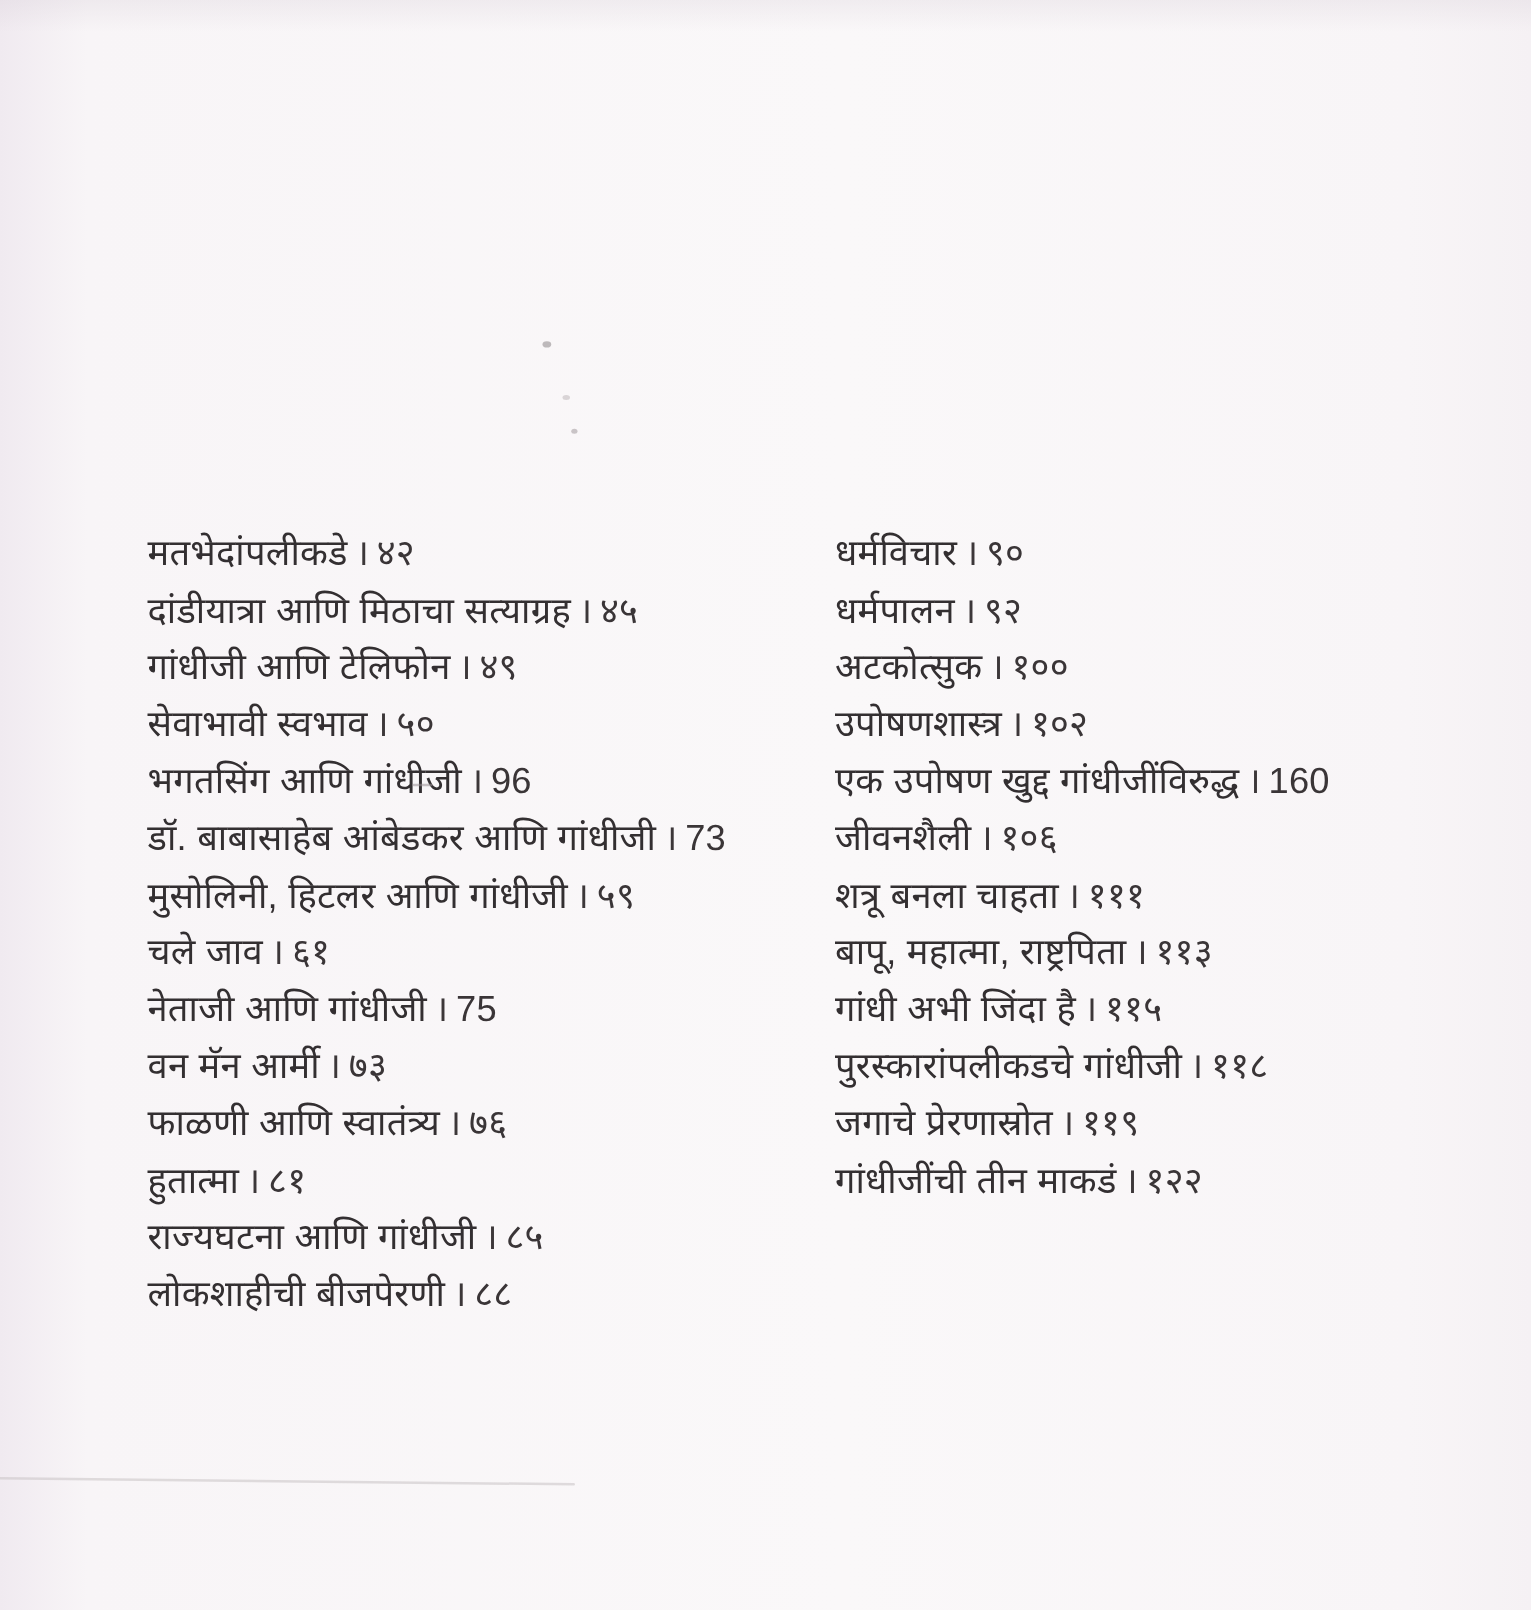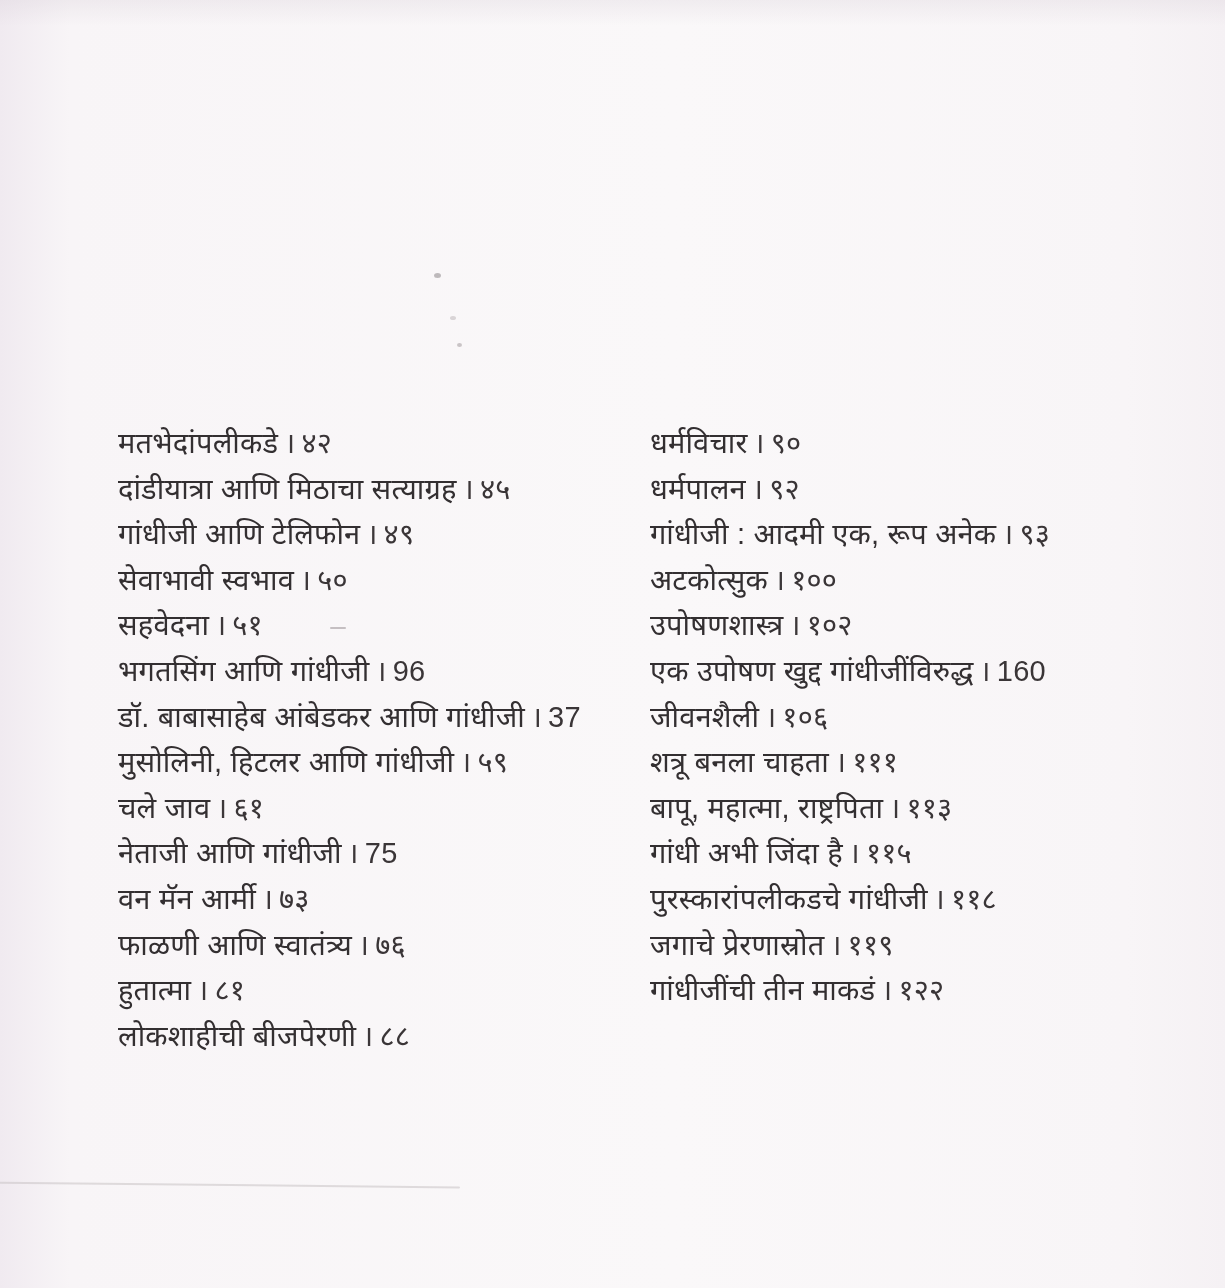--- a/index.html
+++ b/index.html
@@ -23,21 +23,21 @@
     left: 0; top: 0;
     width: 100%; height: 26px;
     background: linear-gradient(180deg, rgba(210,200,210,0.25), rgba(210,200,210,0));
     pointer-events: none;
   }
   .toc-col {
     position: absolute;
     top: 421px;
   }
   .toc-col-left  { left: 118px; }
-  .toc-col-right { left: 650px; }
+  .toc-col-right { left: 668px; }
   .toc-line {
     height: 45.6px;
     line-height: 45.6px;
     font-size: 29px;
     color: #332f31;
     white-space: nowrap;
     letter-spacing: 0.2px;
   }
   .toc-sep {
     color: #3c3739;
@@ -80,36 +80,35 @@
 <body>
 
 <div class="scan-page">
   <div class="scan-top-shade"></div>
 
   <div class="toc-col toc-col-left" id="col-left">
       <div class="toc-line"><span class="toc-title">मतभेदांपलीकडे</span><span class="toc-sep">।</span><span class="toc-page">४२</span></div>
       <div class="toc-line"><span class="toc-title">दांडीयात्रा आणि मिठाचा सत्याग्रह</span><span class="toc-sep">।</span><span class="toc-page">४५</span></div>
       <div class="toc-line"><span class="toc-title">गांधीजी आणि टेलिफोन</span><span class="toc-sep">।</span><span class="toc-page">४९</span></div>
       <div class="toc-line"><span class="toc-title">सेवाभावी स्वभाव</span><span class="toc-sep">।</span><span class="toc-page">५०</span></div>
-      <div class="toc-line"><span class="toc-title">सहवेदना</span><span class="toc-sep">।</span><span class="toc-page">५१</span></div>
       <div class="toc-line"><span class="toc-title">भगतसिंग आणि गांधीजी</span><span class="toc-sep">।</span><span class="toc-page">96</span></div>
-      <div class="toc-line"><span class="toc-title">डॉ. बाबासाहेब आंबेडकर आणि गांधीजी</span><span class="toc-sep">।</span><span class="toc-page">37</span></div>
+      <div class="toc-line"><span class="toc-title">डॉ. बाबासाहेब आंबेडकर आणि गांधीजी</span><span class="toc-sep">।</span><span class="toc-page">73</span></div>
       <div class="toc-line"><span class="toc-title">मुसोलिनी, हिटलर आणि गांधीजी</span><span class="toc-sep">।</span><span class="toc-page">५९</span></div>
       <div class="toc-line"><span class="toc-title">चले जाव</span><span class="toc-sep">।</span><span class="toc-page">६१</span></div>
       <div class="toc-line"><span class="toc-title">नेताजी आणि गांधीजी</span><span class="toc-sep">।</span><span class="toc-page">75</span></div>
       <div class="toc-line"><span class="toc-title">वन मॅन आर्मी</span><span class="toc-sep">।</span><span class="toc-page">७३</span></div>
       <div class="toc-line"><span class="toc-title">फाळणी आणि स्वातंत्र्य</span><span class="toc-sep">।</span><span class="toc-page">७६</span></div>
       <div class="toc-line"><span class="toc-title">हुतात्मा</span><span class="toc-sep">।</span><span class="toc-page">८१</span></div>
+      <div class="toc-line"><span class="toc-title">राज्यघटना आणि गांधीजी</span><span class="toc-sep">।</span><span class="toc-page">८५</span></div>
       <div class="toc-line"><span class="toc-title">लोकशाहीची बीजपेरणी</span><span class="toc-sep">।</span><span class="toc-page">८८</span></div>
     </div>
 
   <div class="toc-col toc-col-right" id="col-right">
       <div class="toc-line"><span class="toc-title">धर्मविचार</span><span class="toc-sep">।</span><span class="toc-page">९०</span></div>
       <div class="toc-line"><span class="toc-title">धर्मपालन</span><span class="toc-sep">।</span><span class="toc-page">९२</span></div>
-      <div class="toc-line"><span class="toc-title">गांधीजी : आदमी एक, रूप अनेक</span><span class="toc-sep">।</span><span class="toc-page">९३</span></div>
       <div class="toc-line"><span class="toc-title">अटकोत्सुक</span><span class="toc-sep">।</span><span class="toc-page">१००</span></div>
       <div class="toc-line"><span class="toc-title">उपोषणशास्त्र</span><span class="toc-sep">।</span><span class="toc-page">१०२</span></div>
       <div class="toc-line"><span class="toc-title">एक उपोषण खुद्द गांधीजींविरुद्ध</span><span class="toc-sep">।</span><span class="toc-page">160</span></div>
       <div class="toc-line"><span class="toc-title">जीवनशैली</span><span class="toc-sep">।</span><span class="toc-page">१०६</span></div>
       <div class="toc-line"><span class="toc-title">शत्रू बनला चाहता</span><span class="toc-sep">।</span><span class="toc-page">१११</span></div>
       <div class="toc-line"><span class="toc-title">बापू, महात्मा, राष्ट्रपिता</span><span class="toc-sep">।</span><span class="toc-page">११३</span></div>
       <div class="toc-line"><span class="toc-title">गांधी अभी जिंदा है</span><span class="toc-sep">।</span><span class="toc-page">११५</span></div>
       <div class="toc-line"><span class="toc-title">पुरस्कारांपलीकडचे गांधीजी</span><span class="toc-sep">।</span><span class="toc-page">११८</span></div>
       <div class="toc-line"><span class="toc-title">जगाचे प्रेरणास्रोत</span><span class="toc-sep">।</span><span class="toc-page">११९</span></div>
       <div class="toc-line"><span class="toc-title">गांधीजींची तीन माकडं</span><span class="toc-sep">।</span><span class="toc-page">१२२</span></div>

